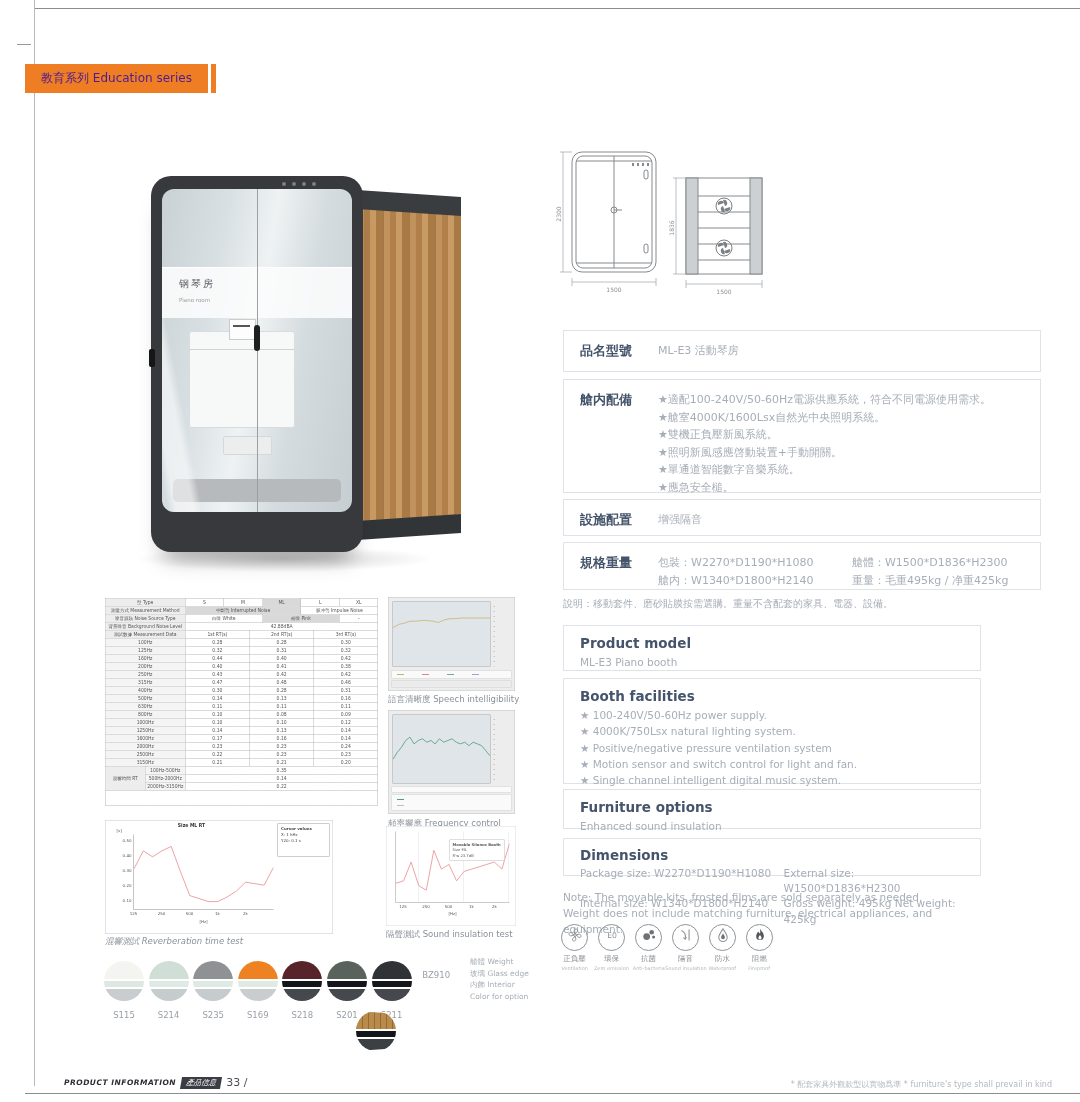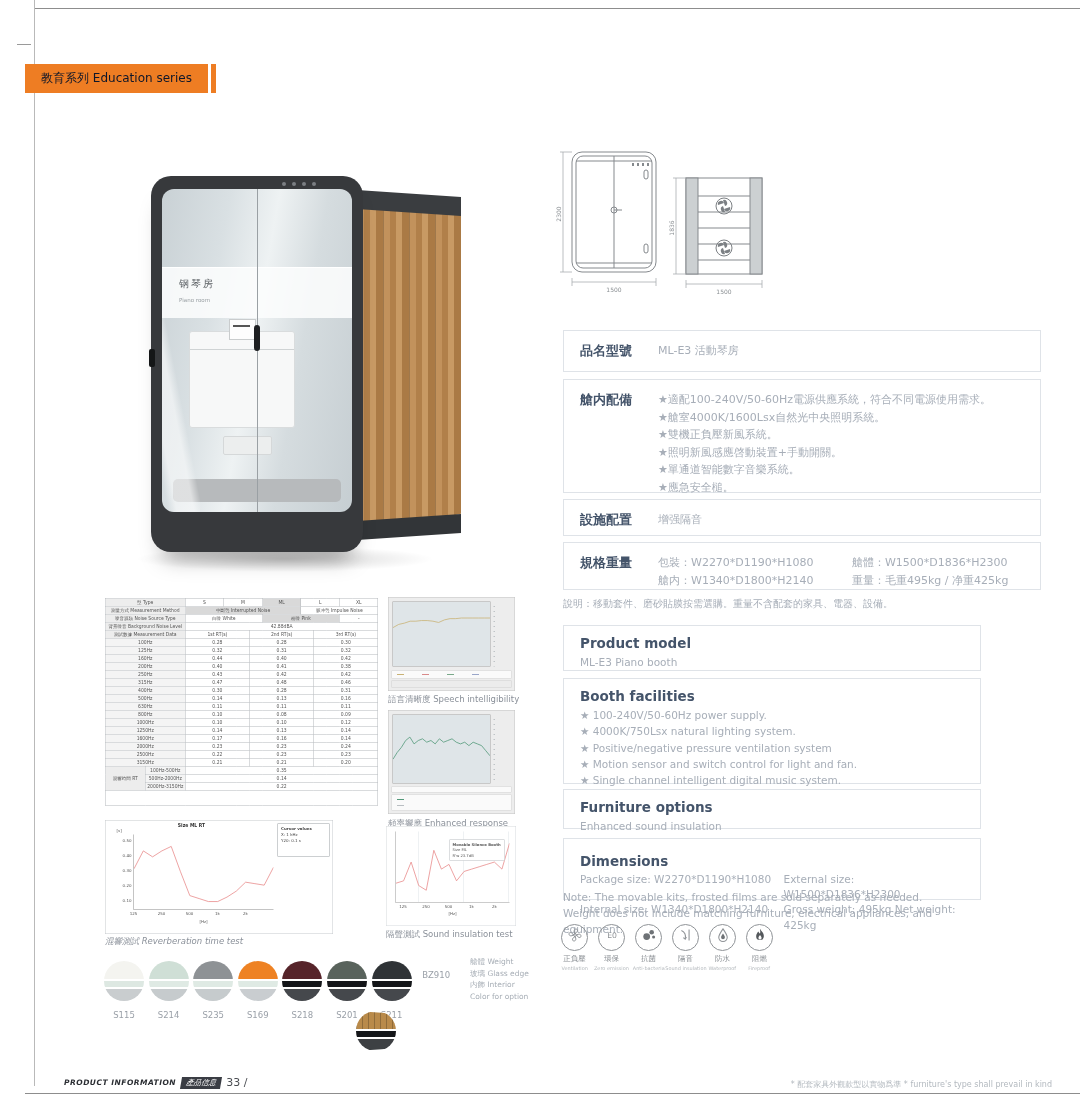--- a/index.html
+++ b/index.html
@@ -11,21 +11,21 @@
   .abs { position:absolute; }
 
   
   #topline   { left:35px; top:8px;    width:1045px; height:1px; background:#8d8d8d; }
   #leftline  { left:34px; top:0;      width:1px;  height:1086px; background:#b9b9b9; }
   #sidedash  { left:17px; top:44px;   width:14px; height:1px; background:#9a9a9a; }
   #bottomline{ left:25px; top:1093px; width:1055px; height:1px; background:#8d8d8d; }
 
   
   #series-tag { left:25px; top:64px; width:183px; height:29px; background:#ee7d23;
-    color:#0f172a; font-size:12px; display:flex; align-items:center; justify-content:center; }
+    color:#4c1d95; font-size:12px; display:flex; align-items:center; justify-content:center; }
   #series-tag-bar { left:211px; top:64px; width:5px; height:29px; background:#ee7d23; }
 
   
   #photo { left:105px; top:140px; width:356px; height:450px; }
   .wood { position:absolute; left:252px; top:50px; width:104px; height:348px;
     clip-path:polygon(0 0,100% 7%,100% 93%,0 100%);
     background:
       repeating-linear-gradient(90deg, rgba(0,0,0,.18) 0 1px, transparent 1px 26px),
       repeating-linear-gradient(90deg, #c2925c 0 7px, #b1804a 7px 13px, #c89a64 13px 19px, #aa7a45 19px 26px);
   }
@@ -80,21 +80,21 @@
   #cnbox4 .body { display:grid; grid-template-columns:53% 47%; column-gap:0; }
   #cn-note { left:563px; top:597px; width:418px; font-size:10px; color:#a7aeb8; }
 
   
   .enbox { left:563px; width:418px; border:1px solid #dfe3e8; background:#fff; padding:9px 16px; }
   .enbox .title { font-size:13.5px; font-weight:bold; color:#44546a; margin-bottom:3px; }
   .enbox .body { font-size:10.5px; color:#a7aeb8; line-height:1.55; }
   #enbox1 { top:625px; height:46px; }
   #enbox2 { top:678px; height:106px; }
   #enbox3 { top:789px; height:40px; }
-  #enbox4 { top:838px; height:62px; padding-top:14px; }
+  #enbox4 { top:838px; height:38px; padding-top:8px; }
   #enbox4 .body { display:grid; grid-template-columns:53% 47%; line-height:1.45; }
   #en-notes { left:563px; top:890px; width:430px; font-size:10.5px; color:#a7aeb8; line-height:1.5; }
 
   
   #badges { left:556px; top:924px; display:flex; }
   .badge { width:37px; display:flex; flex-direction:column; align-items:center; }
   .badge .ring { width:27px; height:27px; border:1.4px solid #8f9397; border-radius:50%;
     display:flex; justify-content:center; }
   .badge .cn { font-size:7.5px; color:#8b9095; margin-top:3px; white-space:nowrap; }
   .badge .en { font-size:5.5px; color:#b3b8bc; margin-top:1px; white-space:nowrap; transform:scale(.9); }
@@ -634,21 +634,21 @@
         </svg>
     </div>
     <div class="rightcol" style="left:210px;top:8px;height:138px;"></div>
     <div class="strip" style="top:152px;height:12px;"></div>
     <div class="strip" style="top:168px;height:32px;">
       <i style="left:10px;top:25%;background:#53997a;"></i>
         <i style="left:10px;top:65%;background:#b9bec2;"></i>
     </div>
   </div>
 </div>
-<div class="abs caption" id="cap-freq">頻率響應 Enhanced response</div>
+<div class="abs caption" id="cap-freq">頻率響應 Frequency control</div>
 
 <div class="abs" id="chart-reverb-wrap">
   <div class="x2" id="chart-reverb" style="position:relative;">
     <div class="title">Size ML RT</div>
     <div class="ylab">[s]</div>
     <div class="yticks">
         <div>0.50</div>
         <div>0.40</div>
         <div>0.30</div>
         <div>0.20</div>

